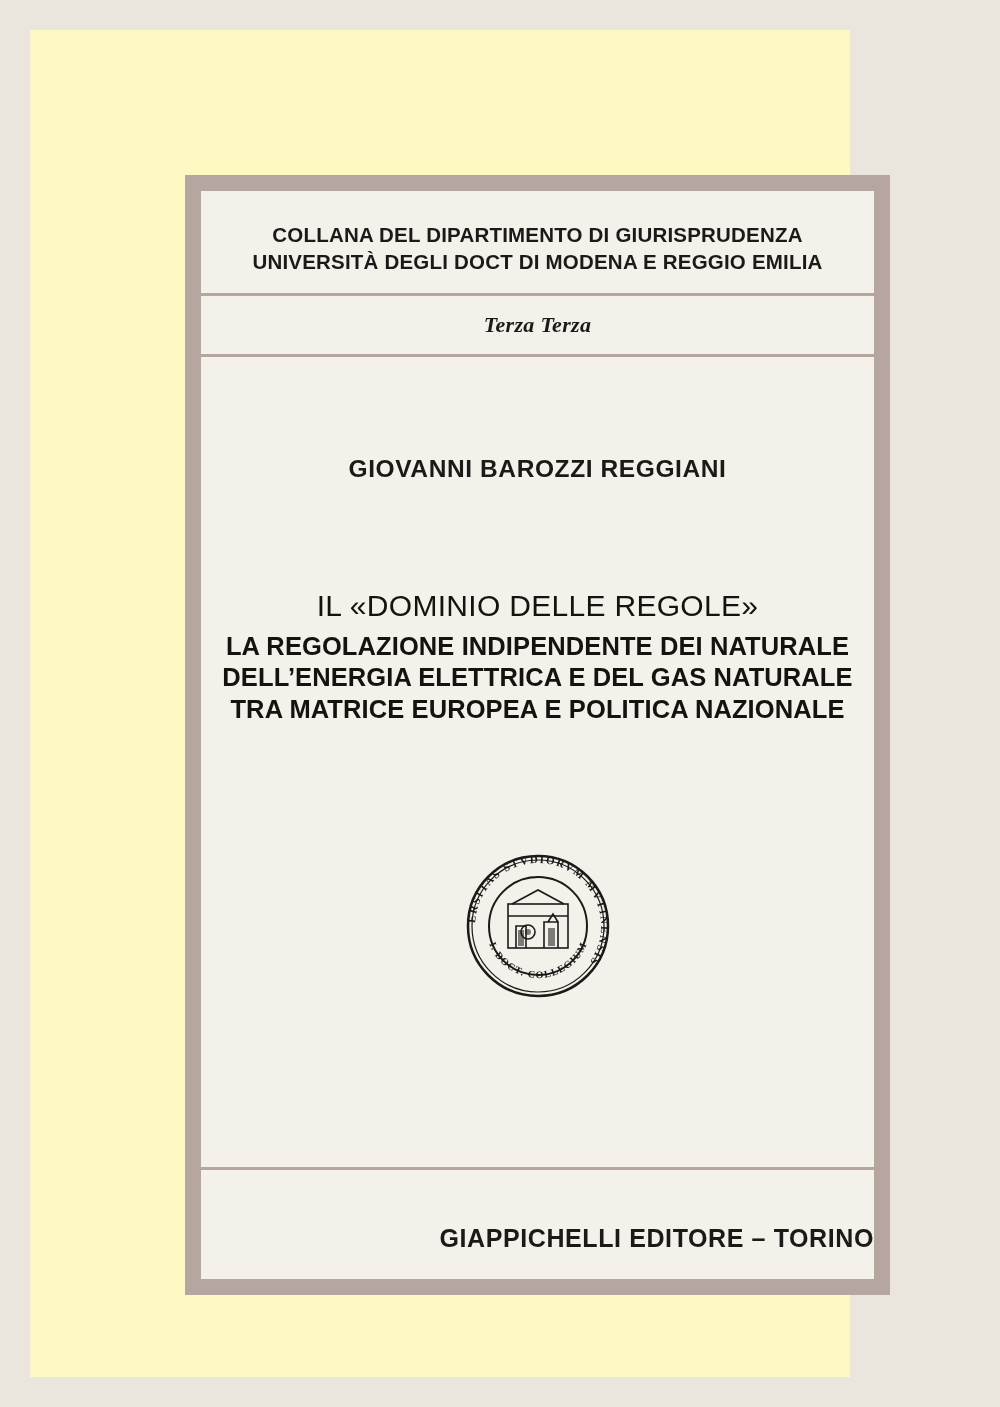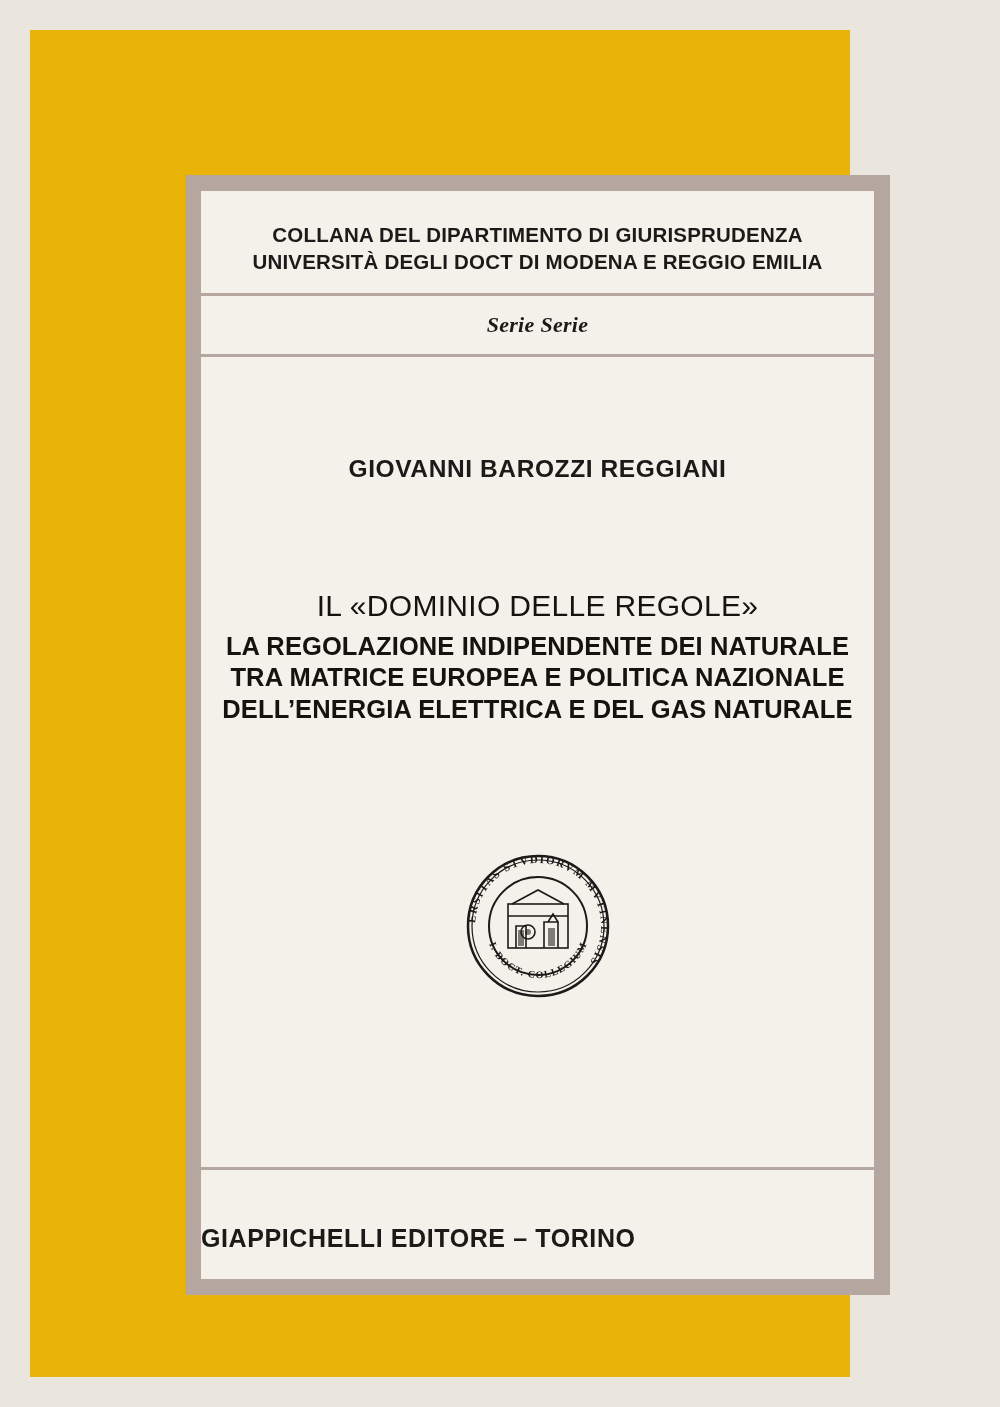--- a/index.html
+++ b/index.html
@@ -23,21 +23,21 @@
     box-sizing: border-box;
   }
 
   
   .cover-brown {
     position: absolute;
     left: 30px;
     top: 30px;
     width: 820px;
     height: 1347px;
-    background: #eab308;
+    background: #fef9c3;
     box-sizing: border-box;
   }
 
   
   .frame-outer {
     position: absolute;
     left: 155px;
     top: 145px;
     width: 705px;
     height: 1120px;
@@ -131,21 +131,21 @@
   .seal-wrap {
     margin-top: 118px;
     width: 164px;
     height: 164px;
     position: relative;
   }
   .seal-wrap svg { display: block; }
 
   
   .publisher {
-    text-align: left;
+    text-align: right;
     padding: 26px 0 26px 0;
     font-size: 25px;
     font-weight: bold;
     letter-spacing: 0.6px;
     color: #1c1a19;
     margin-top: 28px;
   }
   .publisher-area {
     background: #f4f1eb;
   }
@@ -158,34 +158,34 @@
     <div class="frame-outer">
       <div class="panel">
 
         <div class="series-header">
           <div class="series-line">COLLANA DEL DIPARTIMENTO DI GIURISPRUDENZA</div>
           <div class="series-line">UNIVERSITÀ DEGLI DOCT DI MODENA E REGGIO EMILIA</div>
         </div>
 
         <div class="rule"></div>
 
-        <div class="series-sub">Serie Serie</div>
+        <div class="series-sub">Terza Terza</div>
 
         <div class="rule"></div>
 
         <div class="panel-body">
 
           <div class="author">GIOVANNI BAROZZI REGGIANI</div>
 
           <div class="title-block">
             <div class="title-main">IL «DOMINIO DELLE REGOLE»</div>
             <div class="subtitle">
               <div>LA REGOLAZIONE INDIPENDENTE DEI NATURALE</div>
+              <div>DELL’ENERGIA ELETTRICA E DEL GAS NATURALE</div>
               <div>TRA MATRICE EUROPEA E POLITICA NAZIONALE</div>
-              <div>DELL’ENERGIA ELETTRICA E DEL GAS NATURALE</div>
             </div>
           </div>
 
           <div class="seal-wrap">
             <svg width="164" height="164" viewBox="0 0 164 164" aria-hidden="true">
               <defs>
                 <path id="sealOuterPath" d="M 82,82 m -63,0 a 63,63 0 1,1 126,0 a 63,63 0 1,1 -126,0"></path>
                 <path id="sealInnerPath" d="M 82,82 m -52,0 a 52,52 0 1,0 104,0 a 52,52 0 1,0 -104,0"></path>
               </defs>
               <circle cx="82" cy="82" r="70" fill="none" stroke="#1c1a19" stroke-width="2.5"></circle>

